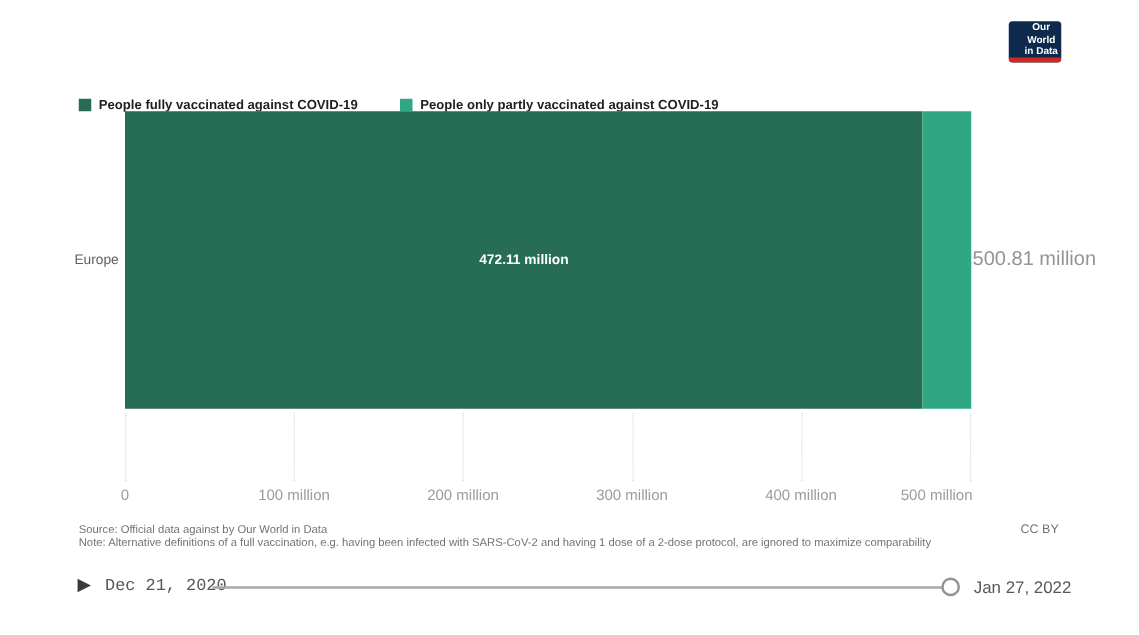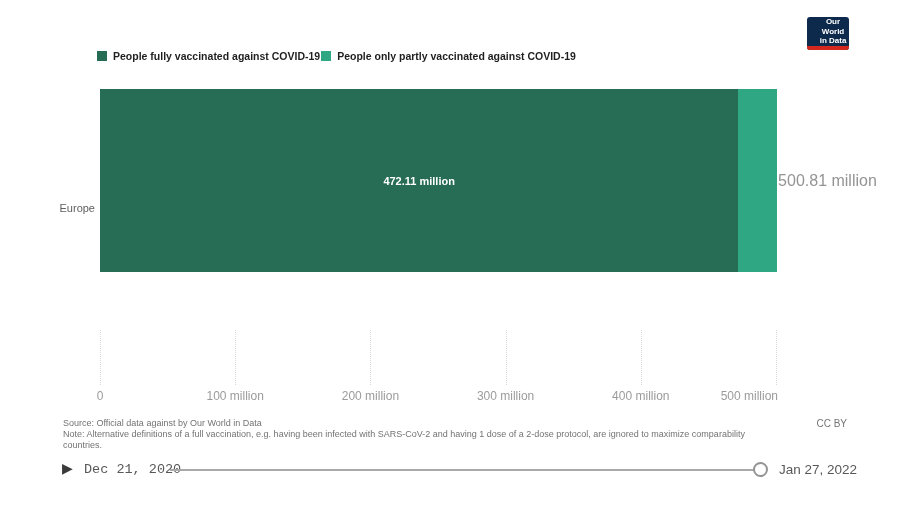--- a/index.html
+++ b/index.html
@@ -49,44 +49,43 @@
     line-height: 1.2;
     text-align: center;
     margin-left: 10px;
   }
   .logo-strip { height: 4px; width: 100%; }
 
   
   .legend {
     position: absolute;
     left: 63px;
-    top: 50px;
-    display: flex;
-    gap: 1px;
-    margin-left: 34px;
+    top: 78px;
+    display: flex;
+    gap: 34px;
   }
   .legend-item { display: flex; align-items: flex-start; gap: 6px; cursor: pointer; }
   .legend-swatch { width: 10px; height: 10px; margin-top: 1px; flex: 0 0 auto; }
   .legend-label { font-size: 10.5px; font-weight: bold; color: #1f1f1f; white-space: nowrap; }
 
   
   .row-label {
     position: absolute;
     left: 25px;
     top: 202px;
     width: 70px;
     text-align: right;
     font-size: 11px;
     color: #606060;
   }
   .bar-track {
     position: absolute;
     left: 100px;
     top: 89px;
-    height: 183px;
+    height: 238px;
     display: flex;
     align-items: stretch;
   }
   .seg { height: 100%; display: flex; align-items: center; justify-content: center; }
   .seg-value {
     color: #ffffff;
     font-size: 11px;
     font-weight: bold;
     white-space: nowrap;
   }
@@ -239,21 +238,20 @@
       <div class="gridline" style="left: 540.8px;"></div>
       <div class="tick-label" style="left: 540.8px;">400 million</div>
       <div class="gridline" style="left: 676px;"></div>
       <div class="tick-label last" style="left: 676px;">500 million</div>
     </div>
 
   <div class="source-line">Source: Official data against by Our World in Data</div>
   <div class="cc-by">CC BY</div>
   <div class="note-block">
       <div>Note: Alternative definitions of a full vaccination, e.g. having been infected with SARS-CoV-2 and having 1 dose of a 2-dose protocol, are ignored to maximize comparability</div>
-      <div>countries.</div>
     </div>
 
   <div class="play-button">▶</div>
   <div class="date-start">Dec 21, 2020</div>
   <div class="slider-line"></div>
   <div class="slider-handle"></div>
   <div class="date-end">Jan 27, 2022</div>
 
 </div>
 

